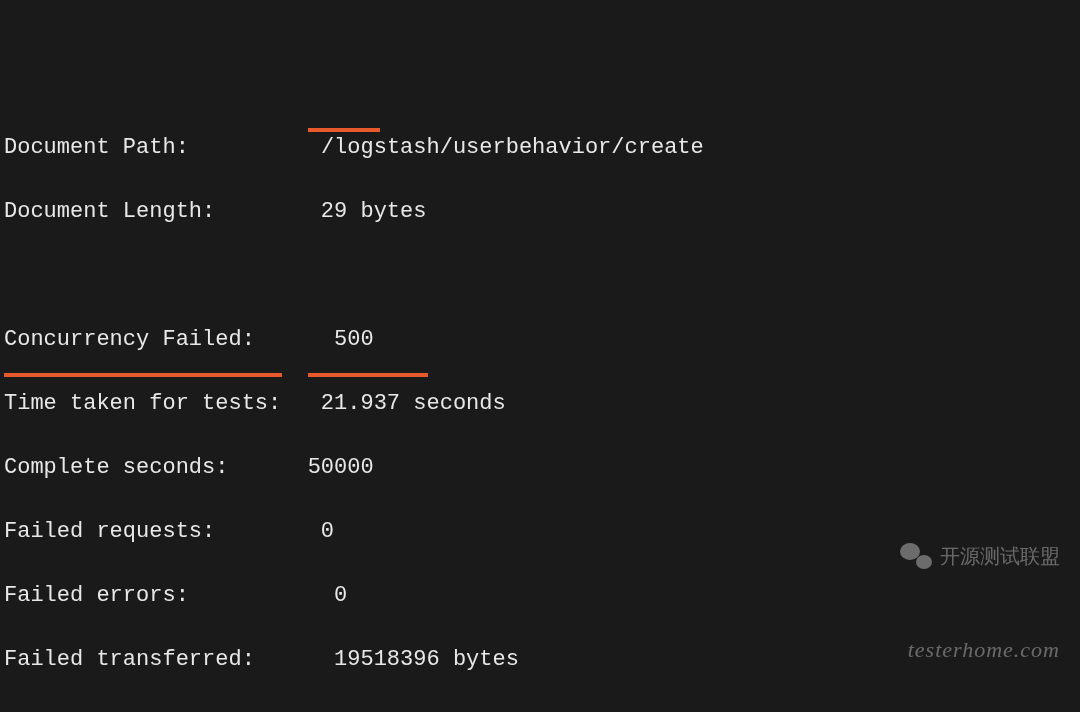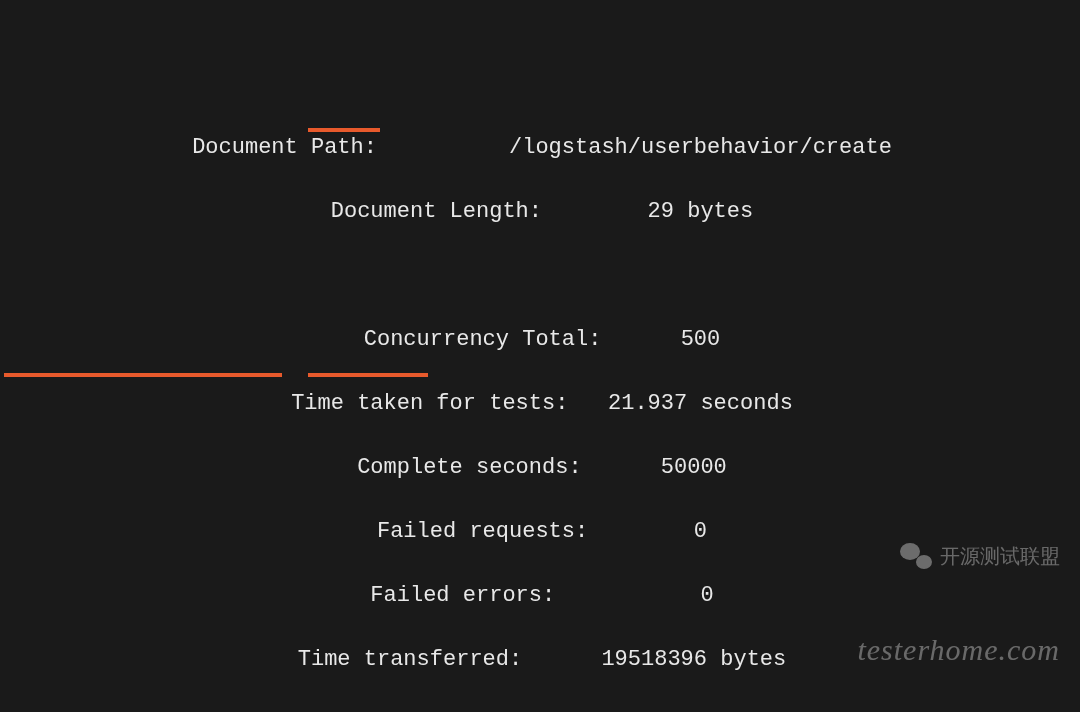--- a/index.html
+++ b/index.html
@@ -1,15 +1,15 @@
 <!DOCTYPE html>
 <html><head>
 <meta charset="utf-8">
 <style>
-  * { margin: 0; padding: 0; box-sizing: border-box; text-align: center; }
+  * { margin: 0; padding: 0; box-sizing: border-box; }
   body {
     background: #1a1a1a;
     color: #e8e8e8;
     font-family: "Courier New", Courier, monospace;
     font-size: 22px;
     line-height: 32px;
     width: 1080px;
     height: 712px;
     overflow: hidden;
     position: relative;
@@ -52,21 +52,21 @@
     display: flex;
     align-items: center;
     justify-content: flex-end;
     gap: 8px;
     font-family: sans-serif;
     font-size: 20px;
   }
   .watermark .wm-row2 {
     font-family: "Brush Script MT", cursive;
     font-style: italic;
-    font-size: 30px;
+    font-size: 22px;
     letter-spacing: 1px;
     margin-top: -2px;
   }
   .wechat-icon {
     width: 32px; height: 26px;
     position: relative;
     opacity: 0.6;
   }
   .wechat-icon::before, .wechat-icon::after {
     content: "";
@@ -78,26 +78,26 @@
   .wechat-icon::after  { width: 16px; height: 14px; right: 0; bottom: 0; }
 </style>
 </head>
 <body>
 
 
 
 <span class="line"><span>Document Path:</span>          <span>/logstash/userbehavior/create</span></span>
 <span class="line"><span>Document Length:</span>        <span>29 bytes</span></span>
 <span class="line"> </span>
-<span class="line"><span>Concurrency Total:</span>      <span>500</span></span>
+<span class="line"><span>Concurrency Failed:</span>      <span>500</span></span>
 <span class="line"><span>Time taken for tests:</span>   <span>21.937 seconds</span></span>
 <span class="line"><span>Complete seconds:</span>      <span>50000</span></span>
 <span class="line"><span>Failed requests:</span>        <span>0</span></span>
 <span class="line"><span>Failed errors:</span>           <span>0</span></span>
-<span class="line"><span>Time transferred:</span>      <span>19518396 bytes</span></span>
+<span class="line"><span>Failed transferred:</span>      <span>19518396 bytes</span></span>
 <span class="line"><span>HTML transferred:</span>       <span>3200000 bytes</span></span>
 
 
 
 
 
 
 
 
 

